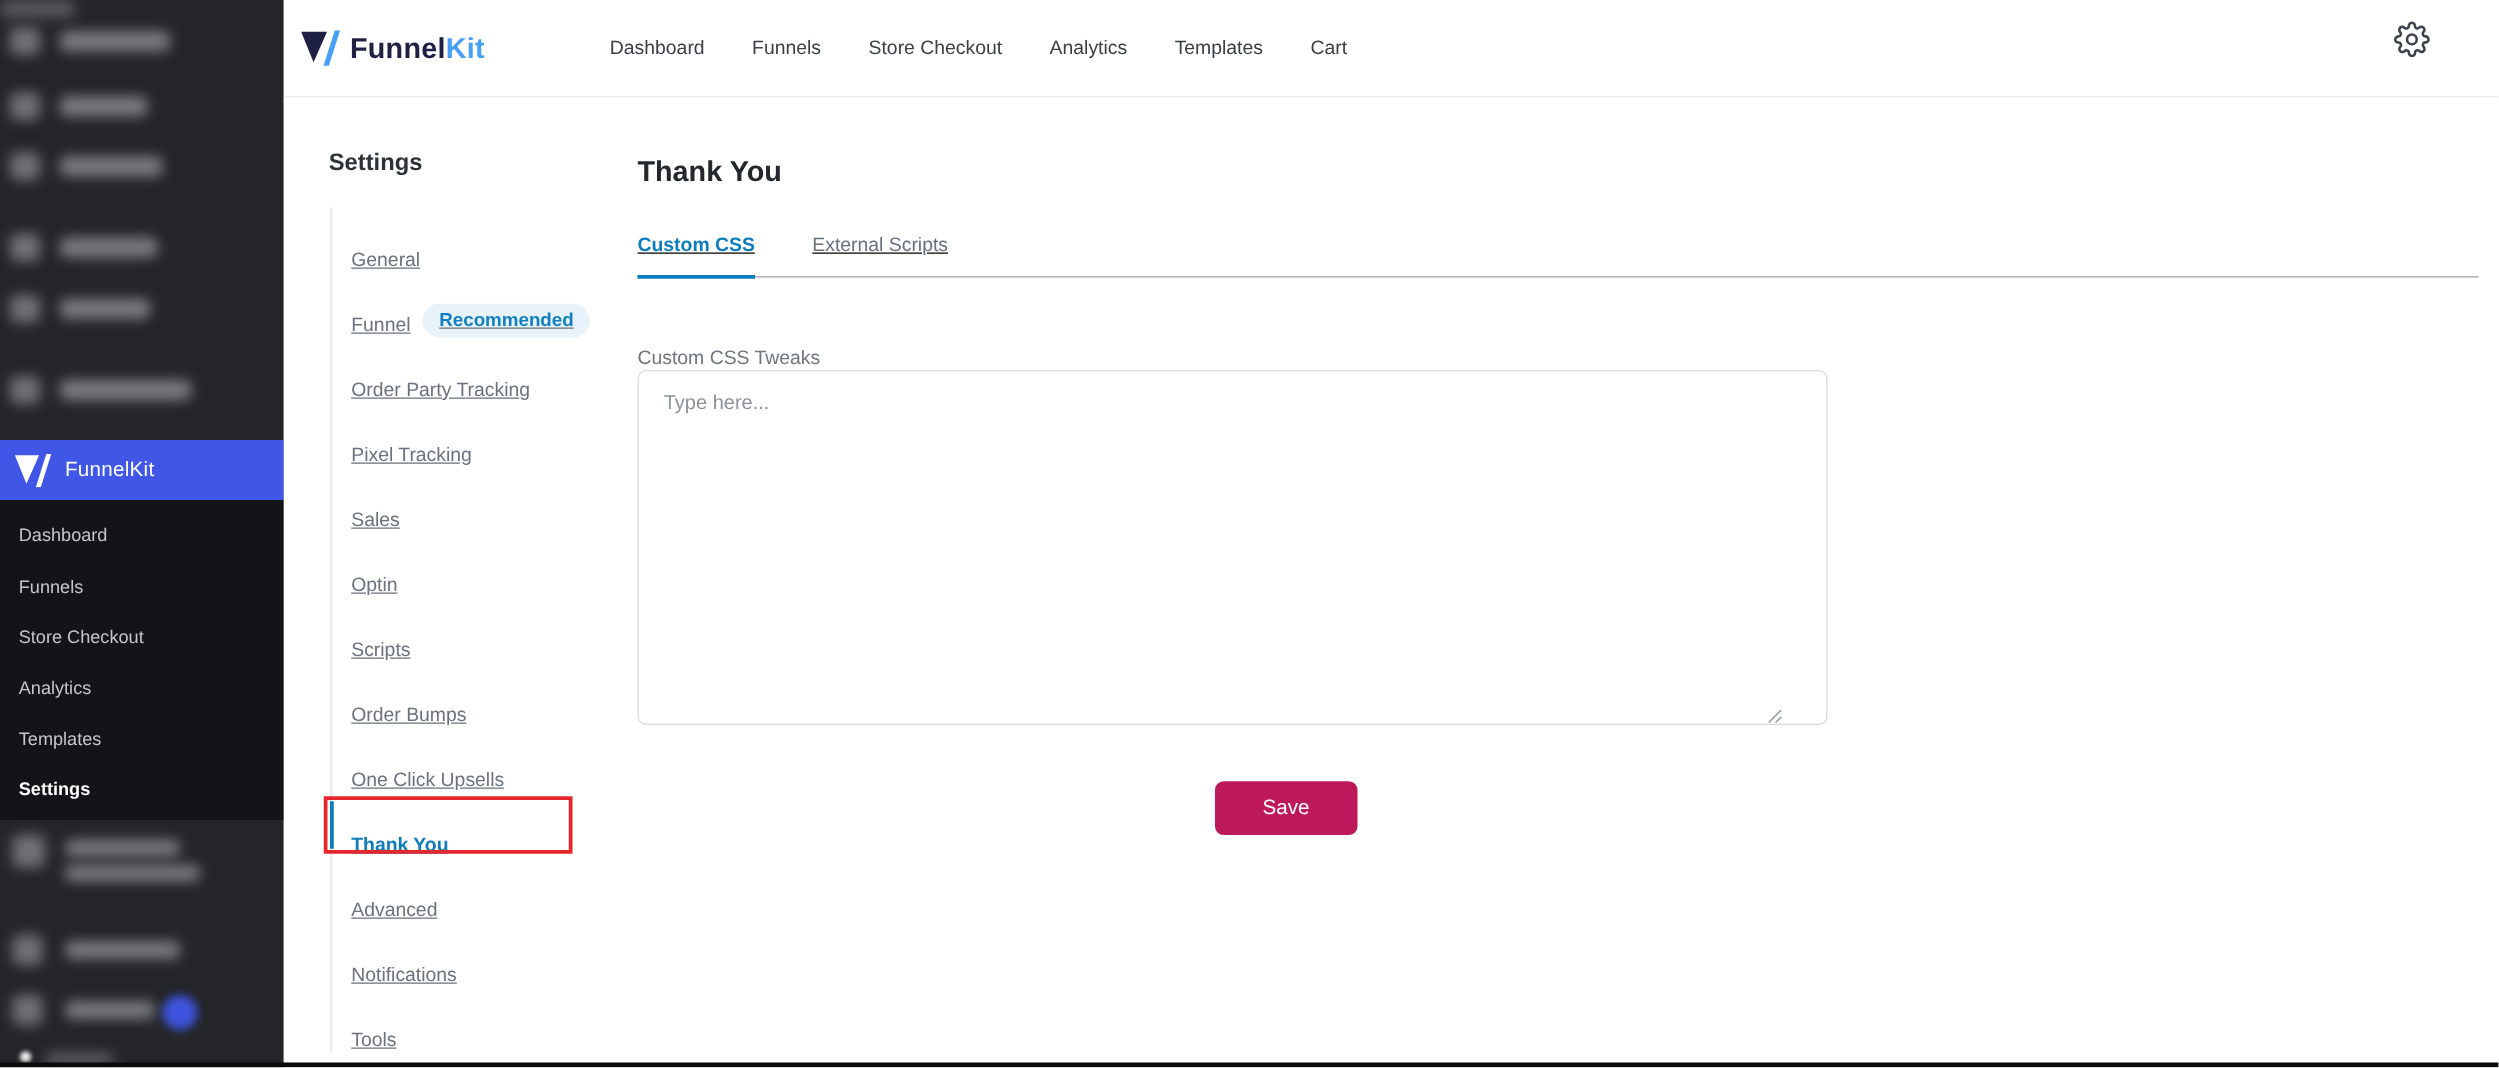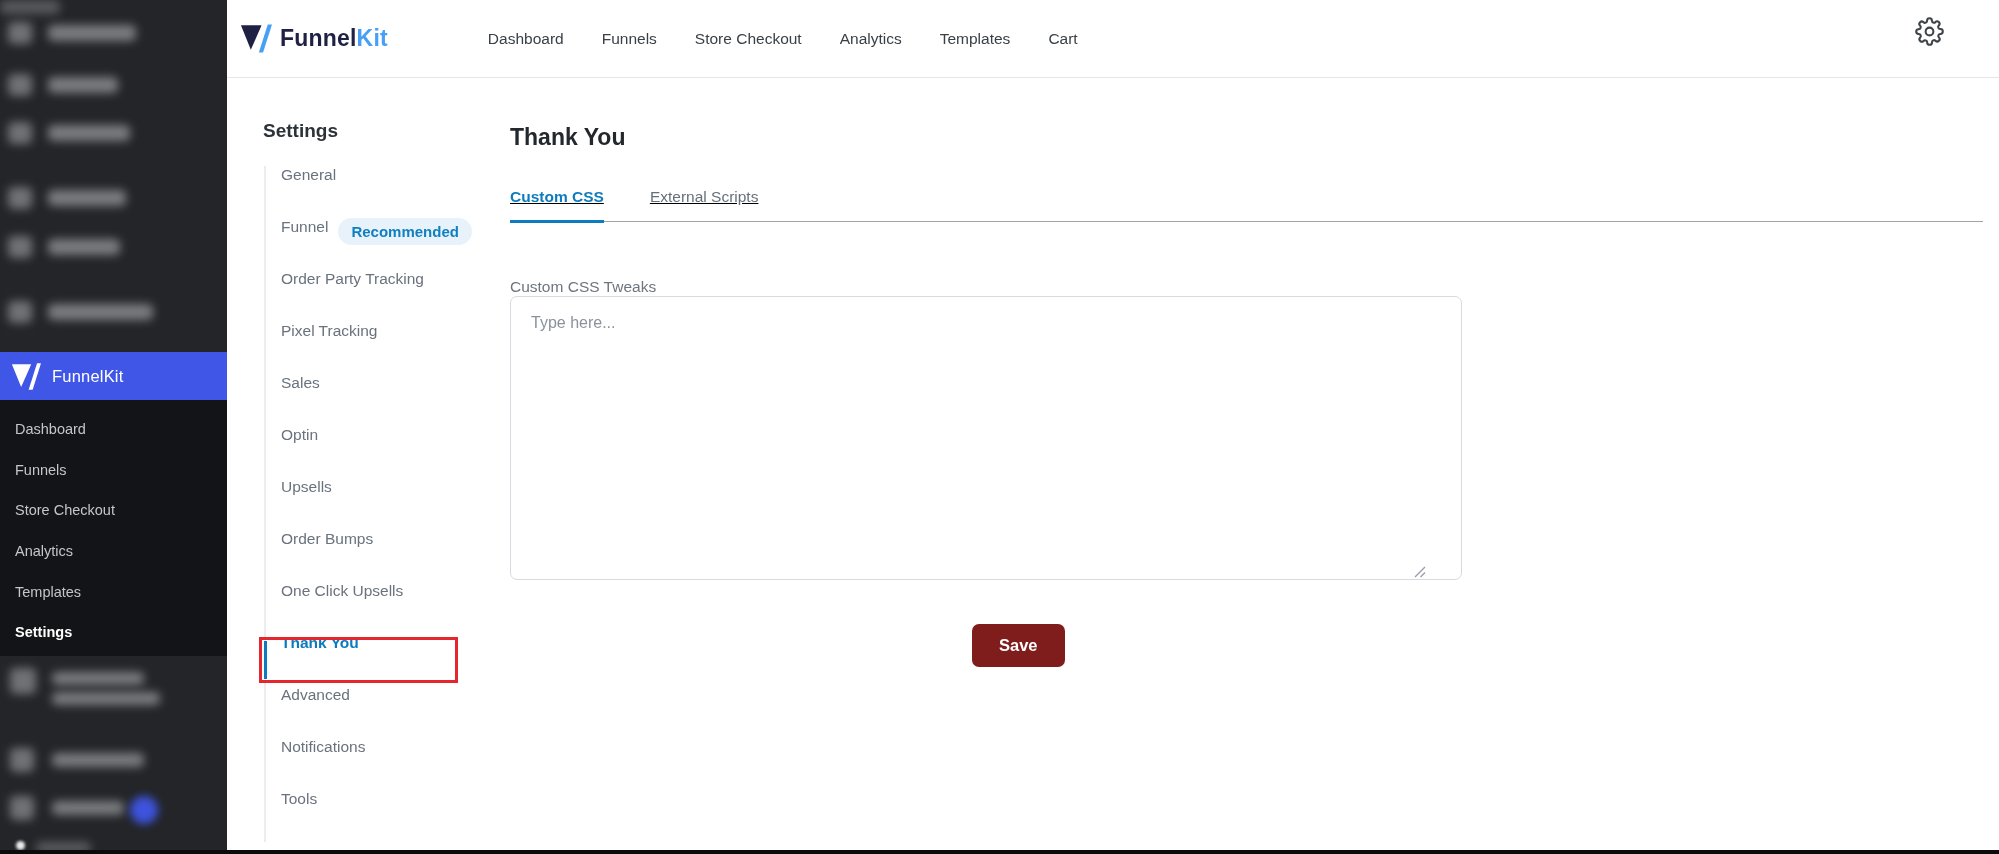--- a/index.html
+++ b/index.html
@@ -34,22 +34,22 @@
   .top-nav .nav-link{font-size:15.5px;font-weight:500;color:#3a4046;cursor:pointer;white-space:nowrap;}
   .gear-btn{position:absolute;right:53px;top:14px;width:34px;height:34px;cursor:pointer;
     display:flex;align-items:center;justify-content:center;}
 
   
   .content{position:absolute;left:227px;top:78px;width:1772px;height:772px;background:#fff;display:flex;}
 
   .settings-col{width:283px;box-sizing:border-box;padding:40px 0 0 36px;flex-shrink:0;}
   .settings-title{font-size:19px;font-weight:600;color:#2c3338;line-height:26px;}
   .settings-nav{margin:22px 0 0 1px;padding:0;list-style:none;border-left:2px solid #ececf1;}
-  .settings-nav li{position:relative;height:52px;display:flex;align-items:flex-start;padding-left:15px;
-    font-size:15.5px;font-weight:500;color:#69727d;cursor:pointer;white-space:nowrap;}
+  .settings-nav li{position:relative;height:52px;display:flex;align-items:flex-end;padding-left:15px;
+    font-size:15.5px;font-weight:500;color:#69727d;cursor:pointer;white-space:nowrap;text-decoration:underline;}
   .settings-nav li.active{color:#0d7cbe;font-weight:600;}
   .settings-nav li.active::before{content:"";position:absolute;left:-2px;top:7px;bottom:7px;width:3px;background:#0d7cbe;}
   .pill-badge{margin-left:10px;background:#e7f2fa;color:#1180c2;font-size:15px;font-weight:600;
     padding:5px 13px;border-radius:999px;}
   .red-annotation{position:absolute;left:-7px;top:3px;width:199px;height:46px;box-sizing:border-box;
     border:3px solid #e5262c;pointer-events:none;z-index:5;}
 
   .main-col{flex:1;box-sizing:border-box;padding:44px 16px 0 0;}
   .page-title{font-size:23px;font-weight:600;color:#23282d;line-height:30px;}
   .tabs{display:flex;gap:46px;margin-top:36px;border-bottom:1px solid #a3a3a3;text-decoration:underline;}
@@ -57,22 +57,22 @@
   .tab.active{color:#0d7cbe;font-weight:600;border-bottom:3px solid #0d7cbe;margin-bottom:-2px;}
   .field-row{display:flex;margin-top:40px;flex-direction:column;}
   .field-label{width:462px;flex-shrink:0;font-size:15.5px;color:#6d757e;padding-top:16px;box-sizing:border-box;}
   .ta-wrap{position:relative;width:920px;}
   .css-textarea{width:952px;height:284px;box-sizing:border-box;resize:none;
     border:1.5px solid #d9dae0;border-radius:7px;padding:17px 20px;
     font-family:"Liberation Sans",sans-serif;font-size:16px;color:#3a4046;outline:none;background:#fff;}
   .css-textarea::placeholder{color:#8b929b;}
   .resize-grip{position:absolute;right:4px;bottom:6px;cursor:nwse-resize;line-height:0;}
   .save-row{margin-top:40px;}
-  .save-btn{background:#7f1d1d;color:#fff;border:none;border-radius:7px;
-    padding:12px 27px;font-size:16.5px;font-weight:700;font-family:"Liberation Sans",sans-serif;cursor:pointer;}
+  .save-btn{background:#be185d;color:#fff;border:none;border-radius:7px;
+    padding:12px 38px;font-size:16.5px;font-weight:400;font-family:"Liberation Sans",sans-serif;cursor:pointer;}
 
   .bottom-strip{position:absolute;left:0;bottom:0;width:1999px;height:4px;background:#0b0b0b;z-index:20;}
 </style>
 </head>
 <body>
 
 <div class="screen">
 
   <div class="wp-sidebar">
 
@@ -195,21 +195,21 @@
         <li>
             <span>Pixel Tracking</span>
           </li>
         <li>
             <span>Sales</span>
           </li>
         <li>
             <span>Optin</span>
           </li>
         <li>
-            <span>Upsells</span>
+            <span>Scripts</span>
           </li>
         <li>
             <span>Order Bumps</span>
           </li>
         <li>
             <span>One Click Upsells</span>
           </li>
         <li class="active">
           <span>Thank You</span>
           <div class="red-annotation"></div>

